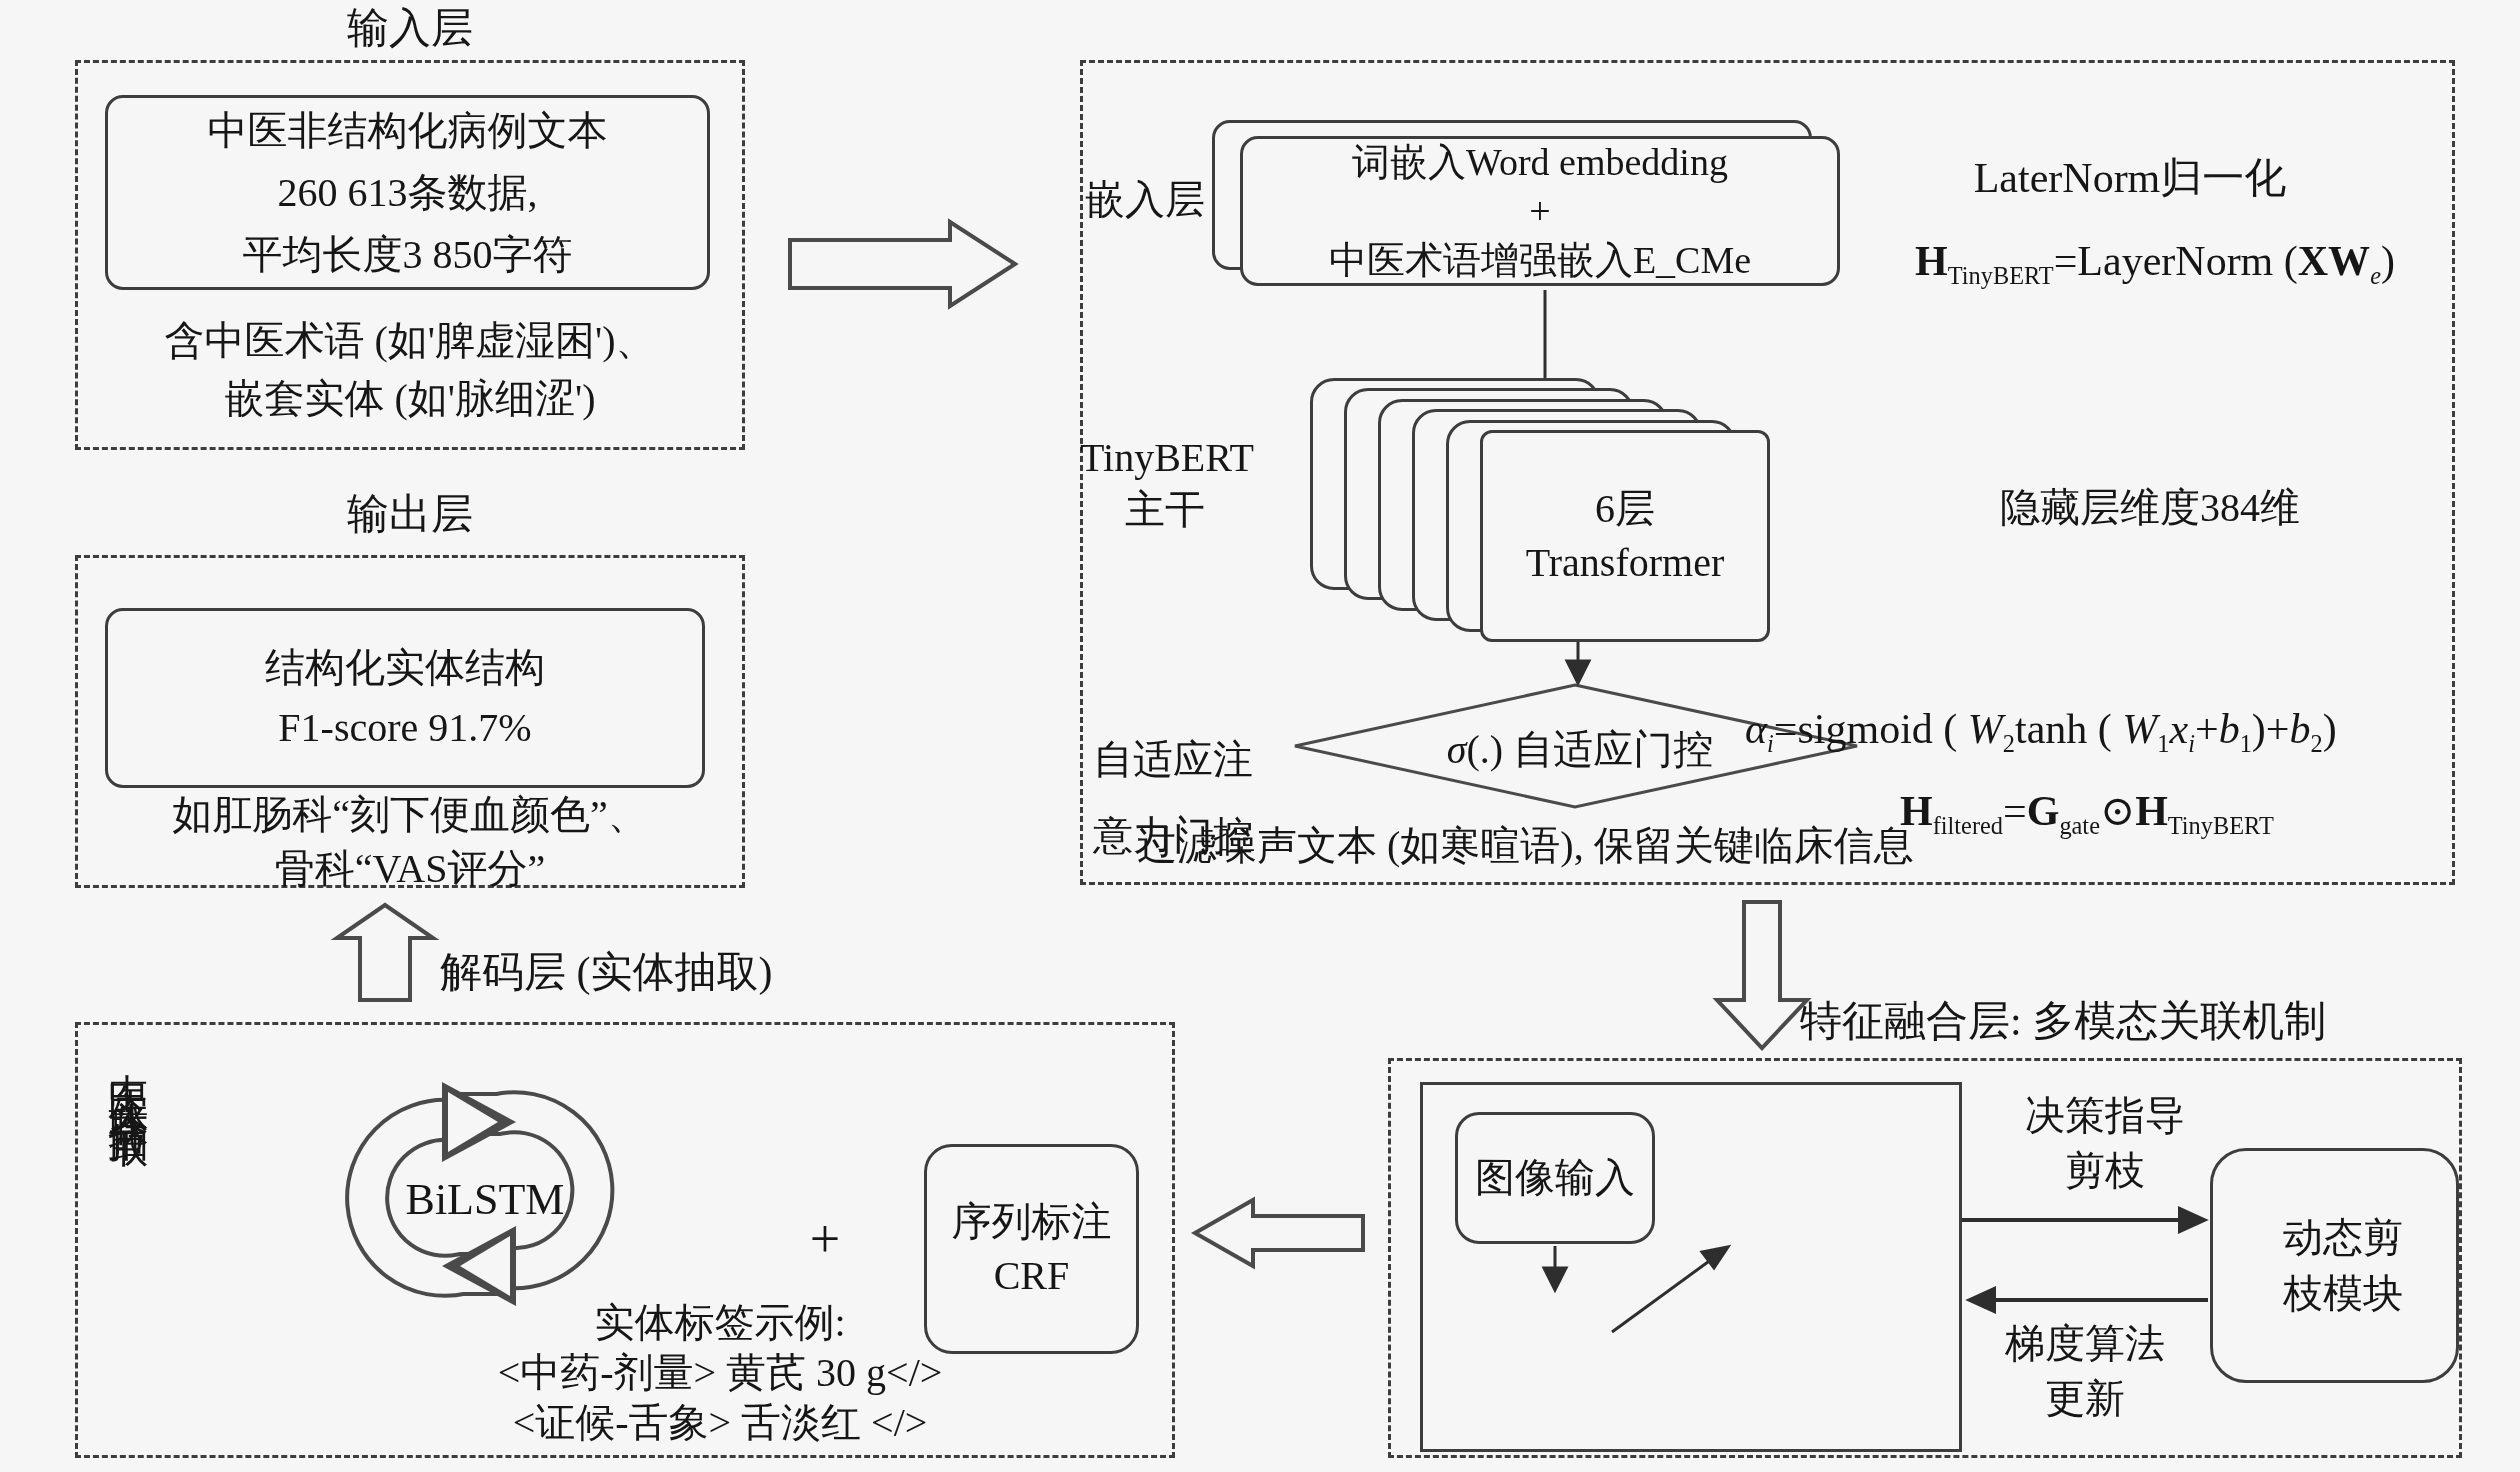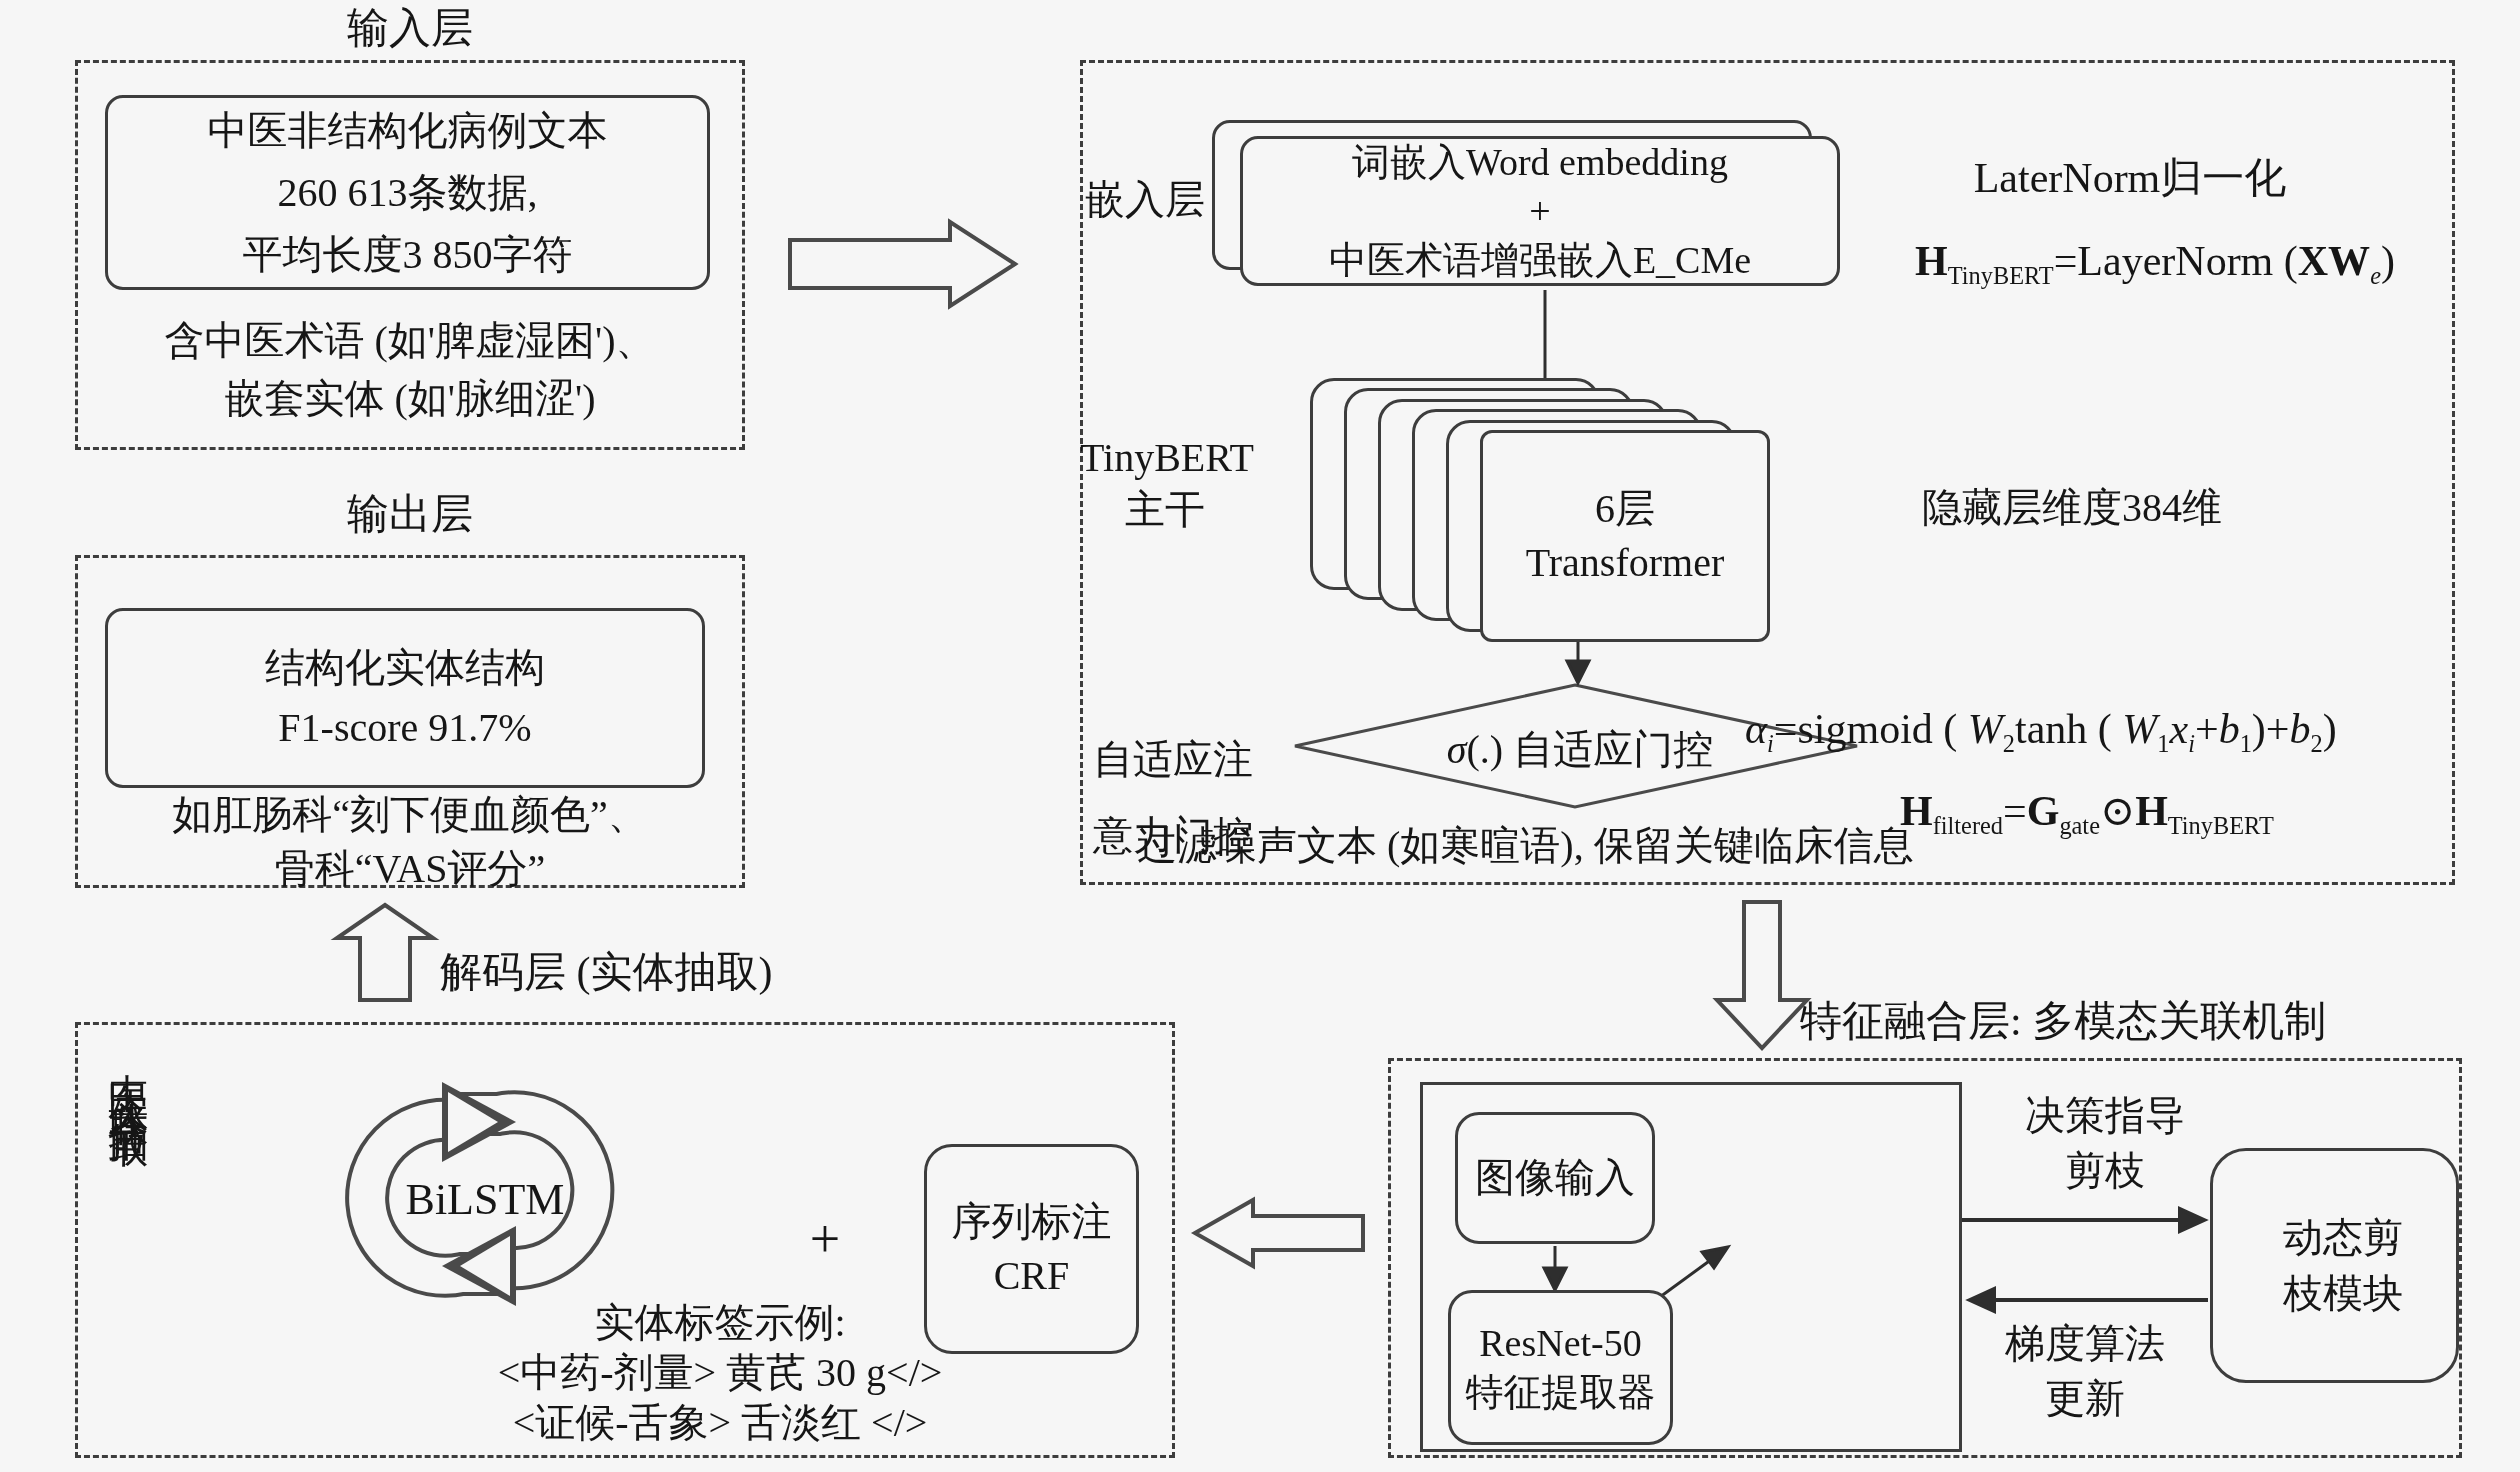--- a/index.html
+++ b/index.html
@@ -115,21 +115,21 @@
 主干</div>
 
   <div class="abs roundbox" style="left:1310px;top:378px;width:284px;height:206px;border-radius:24px;"></div>
   <div class="abs roundbox" style="left:1344px;top:388px;width:284px;height:206px;border-radius:24px;"></div>
   <div class="abs roundbox" style="left:1378px;top:399px;width:284px;height:206px;border-radius:24px;"></div>
   <div class="abs roundbox" style="left:1412px;top:409px;width:284px;height:206px;border-radius:24px;"></div>
   <div class="abs roundbox" style="left:1446px;top:420px;width:284px;height:206px;border-radius:24px;"></div>
   <div class="abs roundbox t40 ml" style="left:1480px;top:430px;width:284px;height:206px;border-radius:12px;line-height:54px;">6层
 Transformer</div>
 
-  <div class="abs t40" style="left:1922px;top:480px;">隐藏层维度384维</div>
+  <div class="abs t40" style="left:2000px;top:480px;">隐藏层维度384维</div>
 
   <div class="abs t40 ml" style="left:1093px;top:722px;width:200px;line-height:76px;">自适应注
 意力门控</div>
   <div class="abs ctr t40" style="left:1395px;top:722px;width:370px;"><span style="font-style: italic;">σ</span><span>(.) 自适应门控</span></div>
 
   <div class="abs formula" style="left:1745px;top:676px;"><span style="font-style: italic;">α</span><sub style="font-style: italic;">i</sub><span>=sigmoid ( </span><span style="font-style: italic;">W</span><sub>2</sub><span>tanh ( </span><span style="font-style: italic;">W</span><sub>1</sub><span style="font-style: italic;">x</span><sub style="font-style: italic;">i</sub><span>+</span><span style="font-style: italic;">b</span><sub>1</sub><span>)+</span><span style="font-style: italic;">b</span><sub>2</sub><span>)</span></div>
   <div class="abs formula" style="left:1900px;top:758px;"><span style="font-weight: bold;">H</span><sub>filtered</sub><span>=</span><span style="font-weight: bold;">G</span><sub>gate</sub><span>⊙</span><span style="font-weight: bold;">H</span><sub>TinyBERT</sub></div>
 
   <div class="abs t40" style="left:1137px;top:818px;">过滤噪声文本 (如寒暄语), 保留关键临床信息</div>
 
@@ -142,22 +142,20 @@
 CRF</div>
   <div class="abs ctr t40 ml" style="left:430px;top:1298px;width:580px;line-height:50px;">实体标签示例:
 &lt;中药-剂量&gt; 黄芪 30 g&lt;/&gt;
 &lt;证候-舌象&gt; 舌淡红 &lt;/&gt;</div>
 
   <div class="abs t42" style="left:1800px;top:995px;">特征融合层: 多模态关联机制</div>
   <div class="abs dashedbox" style="left:1388px;top:1058px;width:1068px;height:394px;"></div>
   <div class="abs" style="left:1420px;top:1082px;width:536px;height:364px;border:3px solid #3d3d3d;"></div>
 
   <div class="abs roundbox t40" style="left:1455px;top:1112px;width:194px;height:126px;border-radius:24px;">图像输入</div>
-  <div class="abs roundbox t38 ml" style="left:1448px;top:1290px;width:219px;height:149px;border-radius:24px;">ResNet-50
-特征提取器</div>
   <div class="abs roundbox t40 ml" style="left:2210px;top:1148px;width:226px;height:229px;border-radius:36px;line-height:56px;padding-left:17px;">动态剪
 枝模块</div>
 
   <div class="abs ctr t40 ml" style="left:1990px;top:1088px;width:230px;line-height:55px;">决策指导
 剪枝</div>
   <div class="abs ctr t40 ml" style="left:1965px;top:1316px;width:240px;line-height:55px;">梯度算法
 更新</div>
 
 </div>
 

